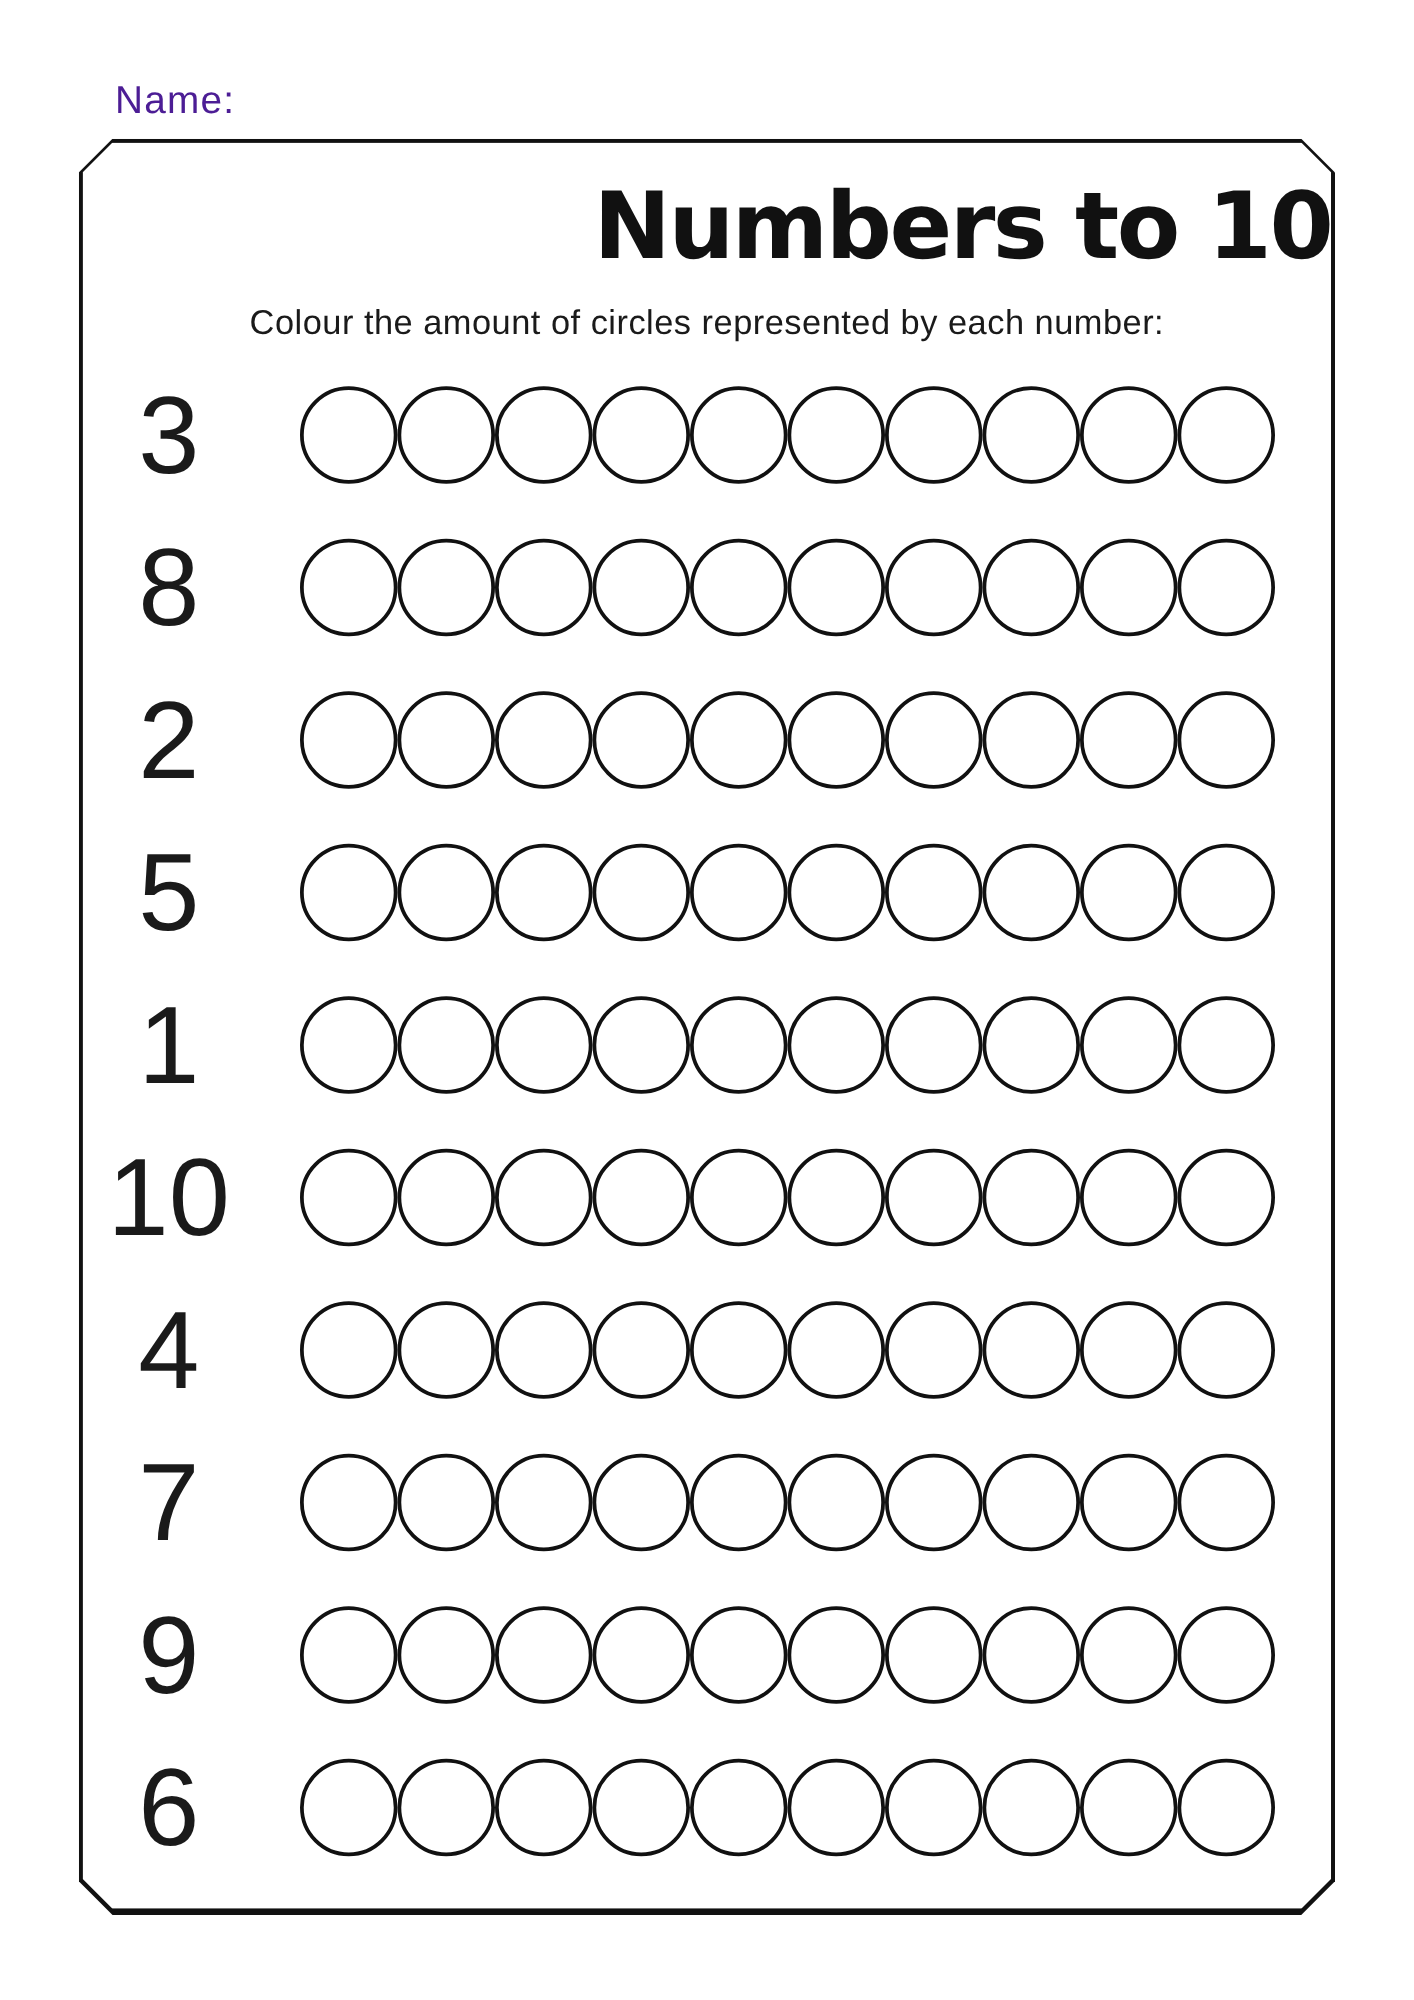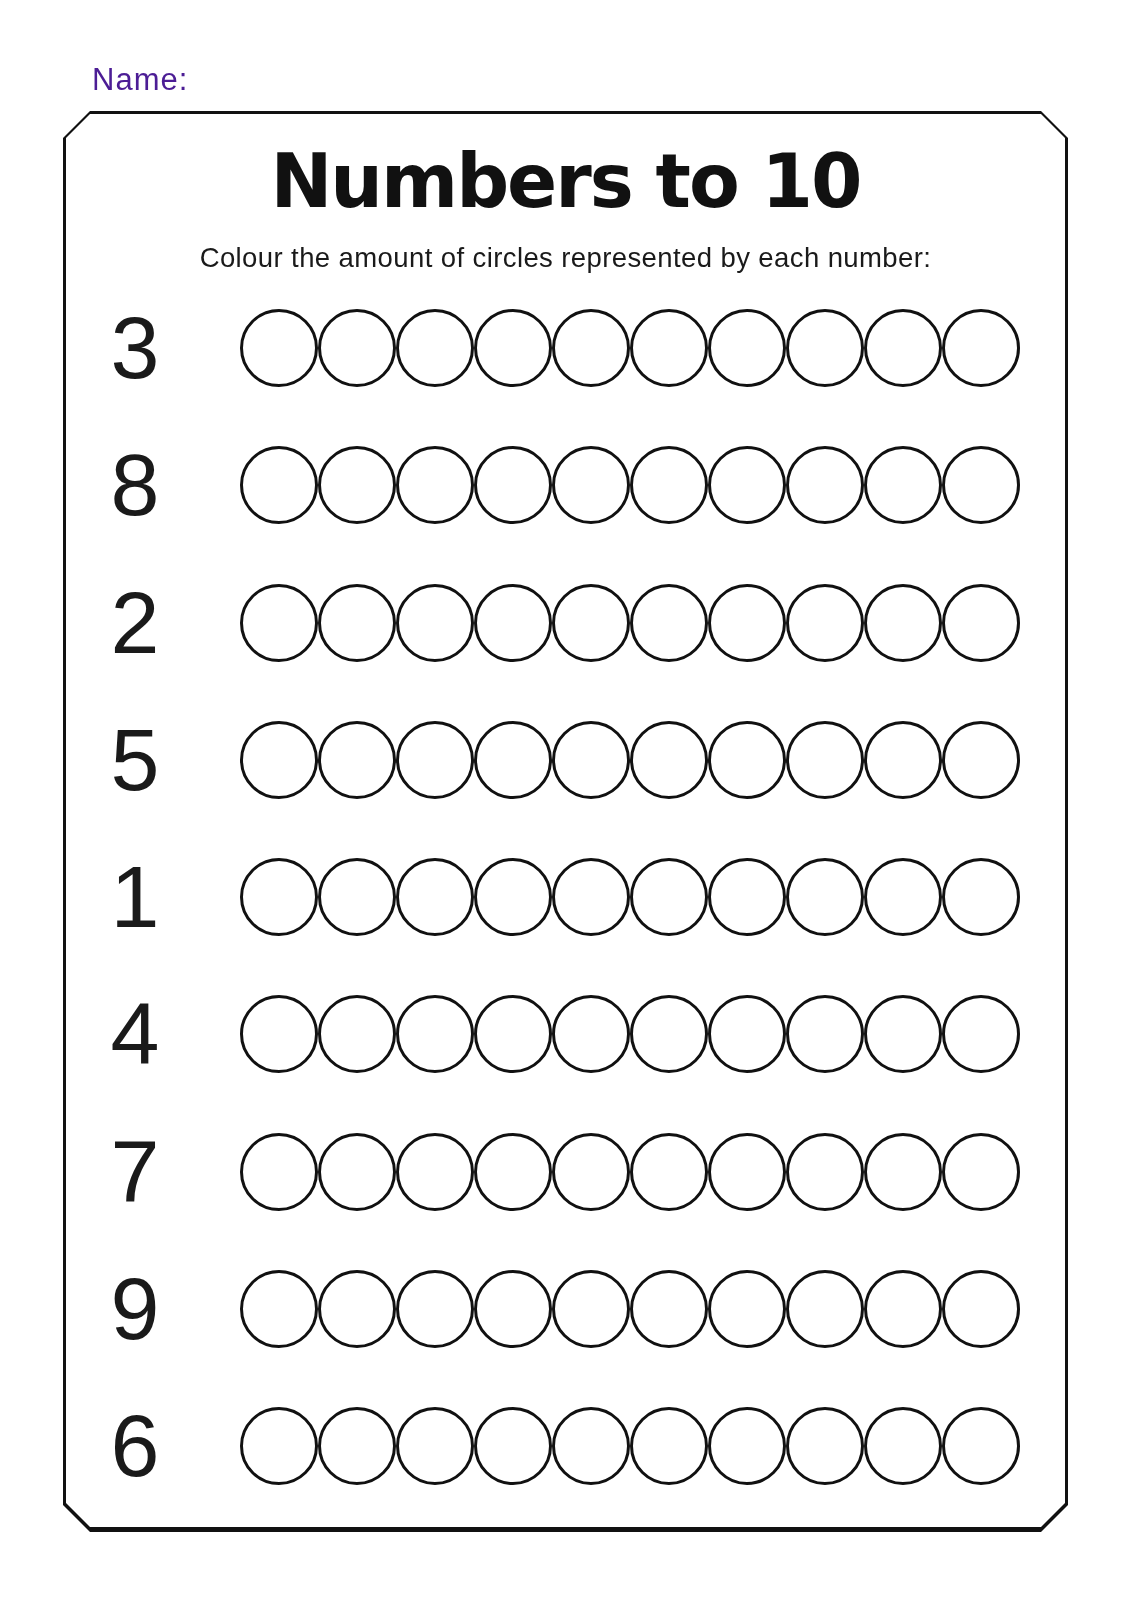--- a/index.html
+++ b/index.html
@@ -45,21 +45,21 @@
     background:var(--paper);
     clip-path:polygon(
       24px 0, calc(100% - 24px) 0,
       100% 24px, 100% calc(100% - 24px),
       calc(100% - 24px) 100%, 24px 100%,
       0 calc(100% - 24px), 0 24px);
   }
   .title{
     position:absolute;
     top:30px; left:0; right:0;
-    text-align:center;
+    text-align:right;
     font-family:"DejaVu Sans", sans-serif;
     font-weight:800;
     font-size:74px;
     line-height:1;
     letter-spacing:-2px;
     color:var(--ink);
   }
   .subtitle{
     position:absolute;
     top:128px; left:0; right:0;
@@ -189,20 +189,35 @@
             <div class="circle"></div>
             <div class="circle"></div>
             <div class="circle"></div>
             <div class="circle"></div>
             <div class="circle"></div>
             <div class="circle"></div>
             <div class="circle"></div>
           </div>
   </div>
 
+  <div class="row">
+    <div class="row-number">10</div>
+    <div class="circles">
+            <div class="circle"></div>
+            <div class="circle"></div>
+            <div class="circle"></div>
+            <div class="circle"></div>
+            <div class="circle"></div>
+            <div class="circle"></div>
+            <div class="circle"></div>
+            <div class="circle"></div>
+            <div class="circle"></div>
+            <div class="circle"></div>
+          </div>
+  </div>
 
   <div class="row">
     <div class="row-number">4</div>
     <div class="circles">
             <div class="circle"></div>
             <div class="circle"></div>
             <div class="circle"></div>
             <div class="circle"></div>
             <div class="circle"></div>
             <div class="circle"></div>

